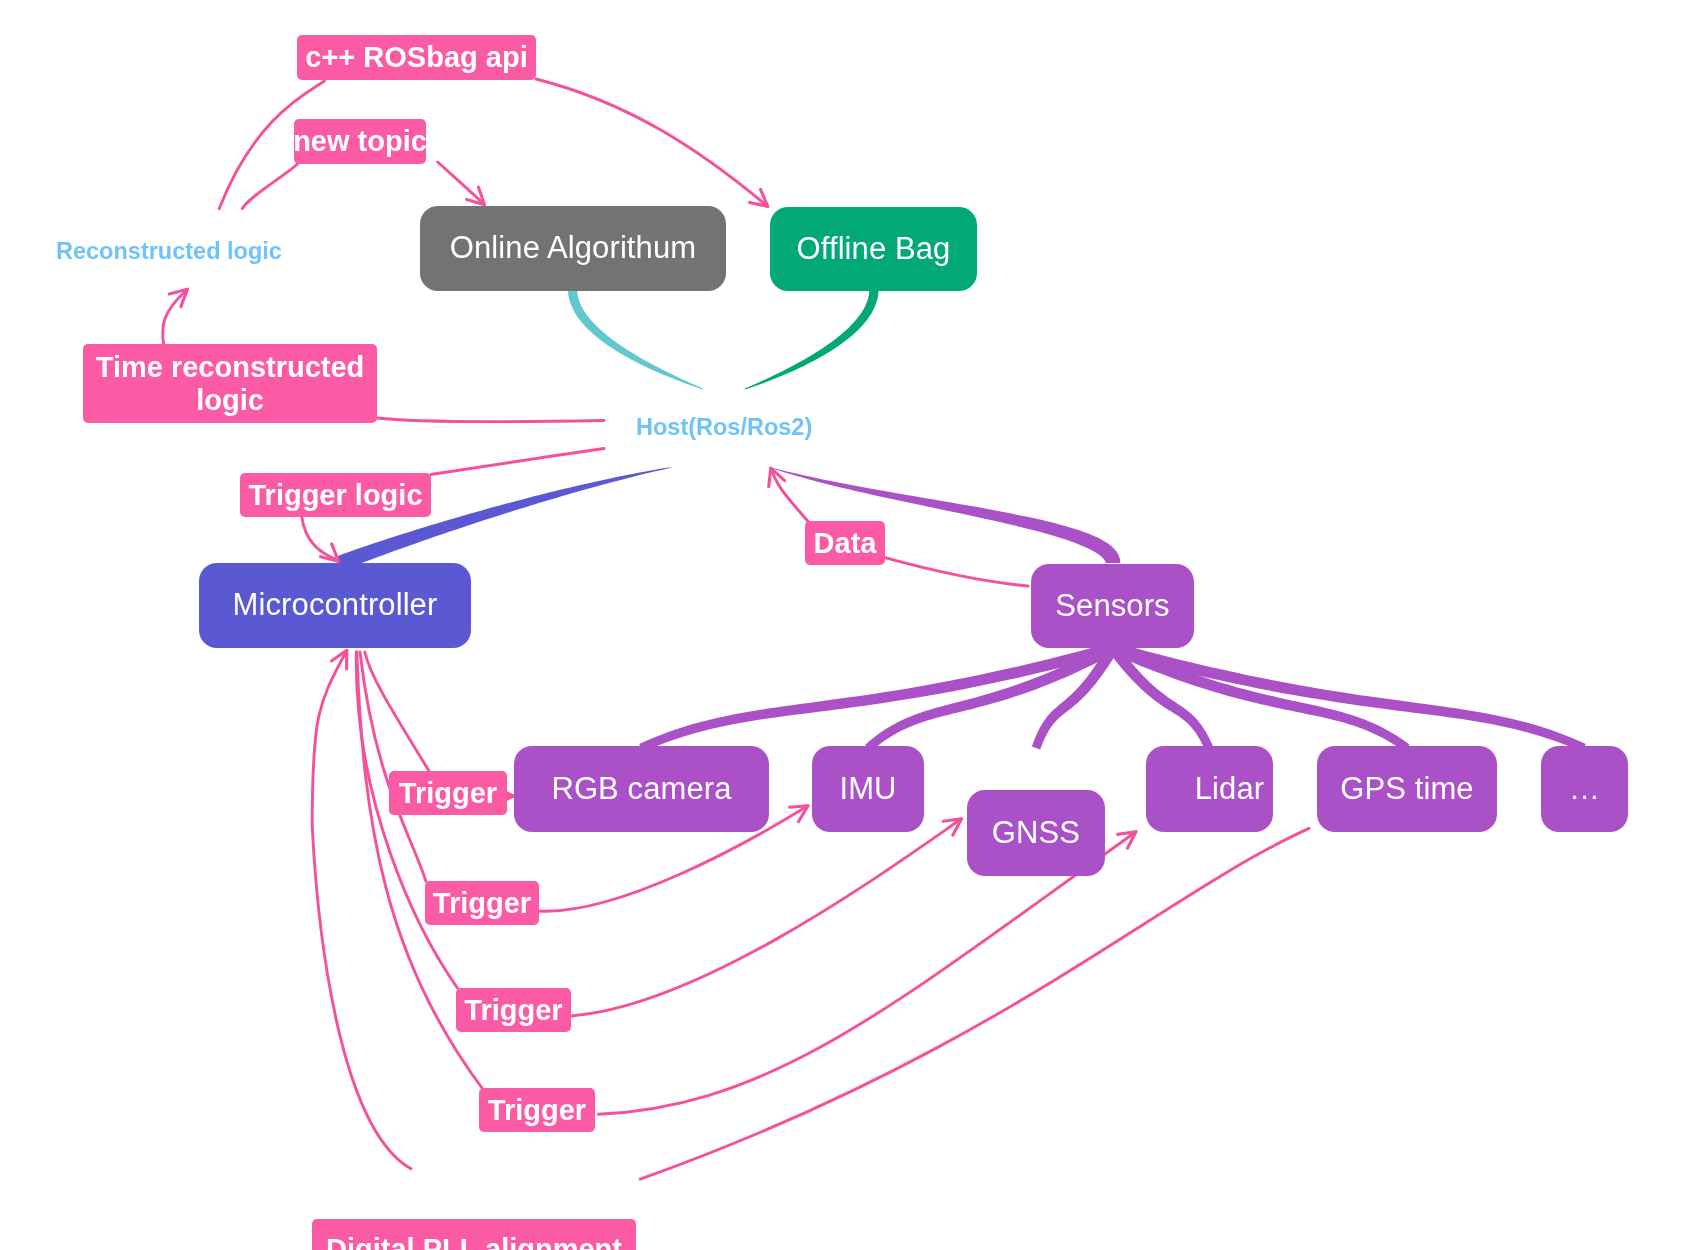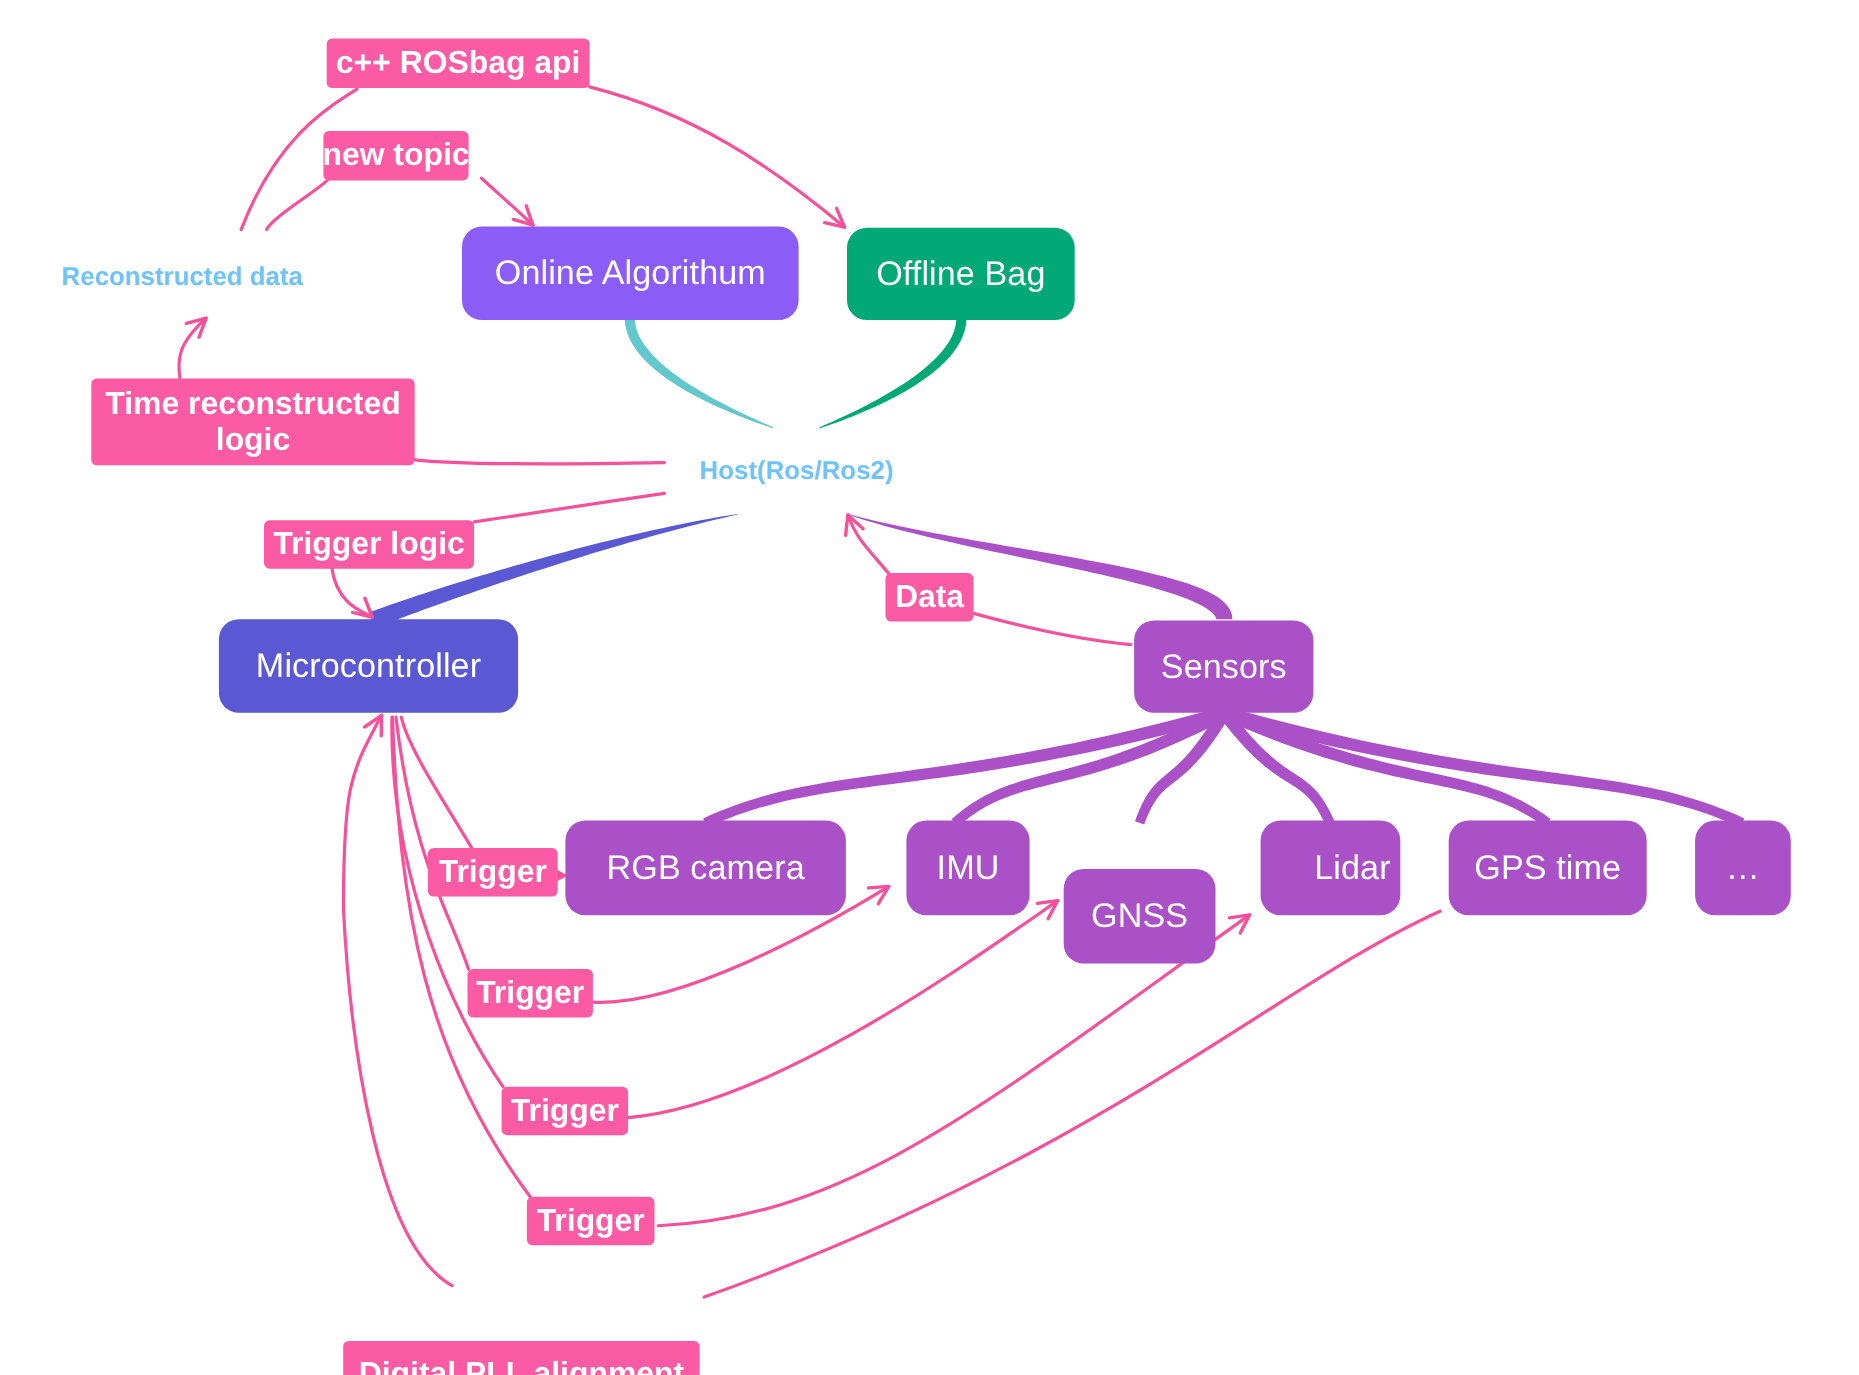--- a/index.html
+++ b/index.html
@@ -112,46 +112,46 @@
       <div class="tag" style="left: 294px; top: 119px; width: 132px; height: 45px;"><span>new topic</span></div>
       <div class="tag" style="left: 83px; top: 344px; width: 294px; height: 79px;"><span>Time reconstructed
 logic</span></div>
       <div class="tag" style="left: 240px; top: 473px; width: 191px; height: 44px;"><span>Trigger logic</span></div>
       <div class="tag" style="left: 805px; top: 521px; width: 80px; height: 44px;"><span>Data</span></div>
       <div class="tag" style="left: 389px; top: 771px; width: 118px; height: 44px;"><span>Trigger</span></div>
       <div class="tag" style="left: 425px; top: 881px; width: 114px; height: 44px;"><span>Trigger</span></div>
       <div class="tag" style="left: 456px; top: 988px; width: 115px; height: 44px;"><span>Trigger</span></div>
       <div class="tag" style="left: 479px; top: 1088px; width: 116px; height: 44px;"><span>Trigger</span></div>
       <div class="tag" style="left: 312px; top: 1171px; width: 324px; height: 61px; margin-top: 48px;"><span>Digital PLL alignment</span></div>
-      <div class="node" style="left: 420px; top: 206px; width: 306px; height: 85px; background: #8b5cf6;">
+      <div class="node" style="left: 420px; top: 206px; width: 306px; height: 85px; background: #737373;">
         <span>Online Algorithum</span>
       </div>
       <div class="node" style="left: 770px; top: 207px; width: 207px; height: 84px; background: rgb(2, 169, 119);">
         <span>Offline Bag</span>
       </div>
       <div class="node" style="left: 199px; top: 563px; width: 272px; height: 85px; background: rgb(90, 88, 210);">
         <span>Microcontroller</span>
       </div>
       <div class="node" style="left: 1031px; top: 564px; width: 163px; height: 84px; background: rgb(170, 81, 200);">
         <span>Sensors</span>
       </div>
       <div class="node" style="left: 514px; top: 746px; width: 255px; height: 86px; background: rgb(170, 81, 200);">
         <span>RGB camera</span>
       </div>
-      <div class="node" style="left: 812px; top: 746px; width: 112px; height: 86px; background: rgb(170, 81, 200); margin-left: 12px;">
+      <div class="node" style="left: 812px; top: 746px; width: 112px; height: 86px; background: rgb(170, 81, 200);">
         <span>IMU</span>
       </div>
       <div class="node" style="left: 967px; top: 746px; width: 138px; height: 86px; background: rgb(170, 81, 200); margin-top: 44px;">
         <span>GNSS</span>
       </div>
       <div class="node" style="left: 1146px; top: 746px; width: 127px; height: 86px; background: rgb(170, 81, 200); padding-left: 40px;">
         <span>Lidar</span>
       </div>
       <div class="node" style="left: 1317px; top: 746px; width: 180px; height: 86px; background: rgb(170, 81, 200);">
         <span>GPS time</span>
       </div>
       <div class="node" style="left: 1541px; top: 746px; width: 87px; height: 86px; background: rgb(170, 81, 200);">
         <span>…</span>
       </div>
-      <div class="plaintext" style="left: 56px; top: 238px;">Reconstructed data</div>
+      <div class="plaintext" style="left: 56px; top: 238px;">Reconstructed logic</div>
       <div class="plaintext" style="left: 636px; top: 414px; font-size: 23.5px;">Host(Ros/Ros2)</div>
     </div>
 </div>
 
 </body></html>

